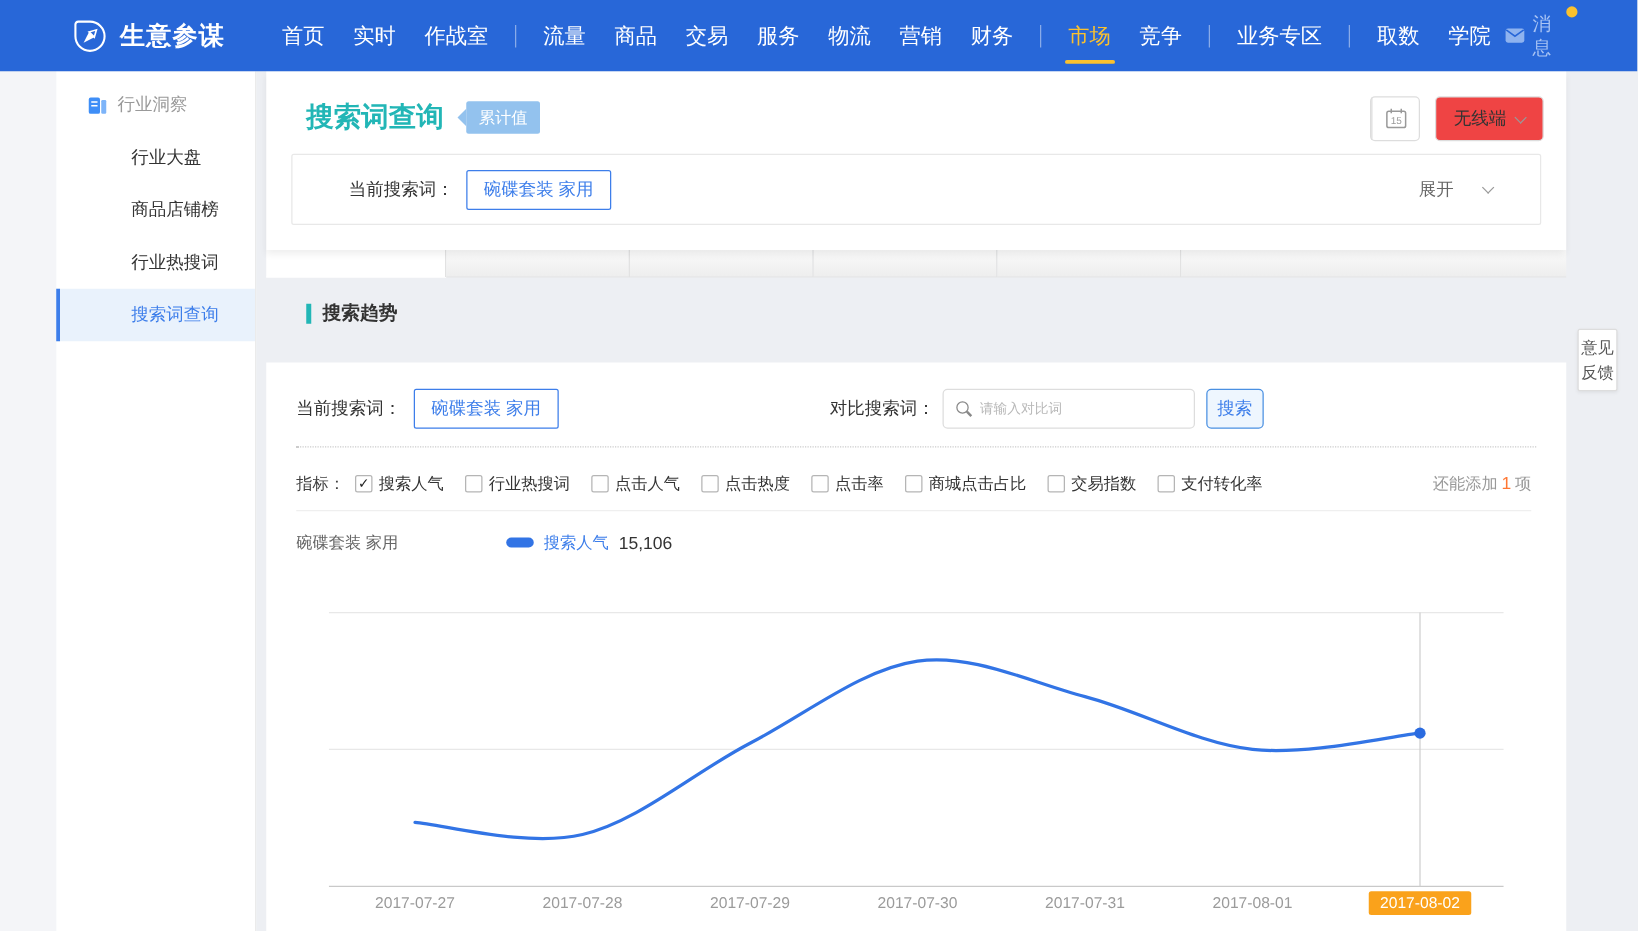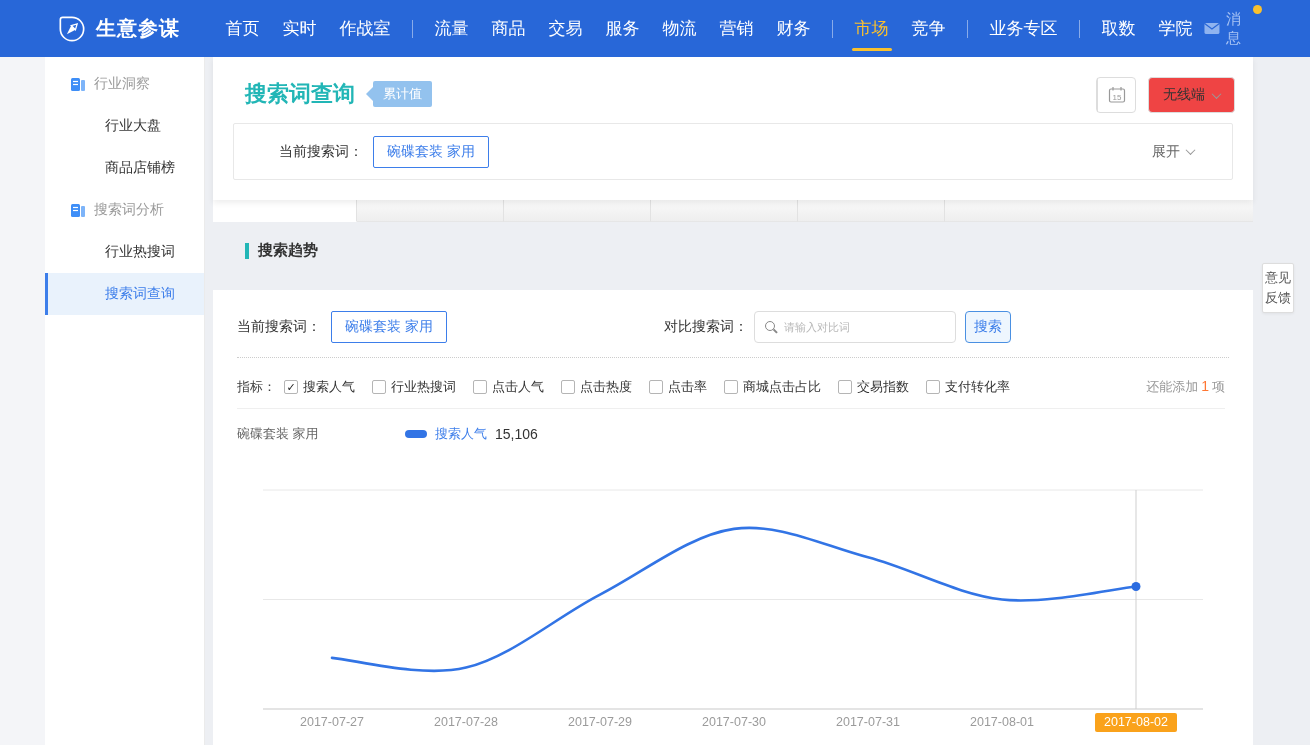--- a/index.html
+++ b/index.html
@@ -39,21 +39,21 @@
   .cumulative-badge { position:relative; margin-left:18px; background:#93c2ee; color:#fff; font-size:13px; padding:4px 10px; border-radius:2px; }
   .cumulative-badge::before { content:""; position:absolute; left:-7px; top:50%; transform:translateY(-50%); border:7px solid transparent; border-right-color:#93c2ee; border-left:0; }
   .date-controls { position:absolute; right:18px; top:20px; display:flex; gap:12px; }
   .date-box { display:flex; align-items:center; border:1px solid #ddd; border-radius:4px; height:36px; cursor:pointer; background:#fff; }
   .date-text { padding:0 12px; font-size:14px; color:#333; white-space:nowrap; }
   .cal-seg { width:38px; height:100%; border-left:1px solid #ddd; display:flex; align-items:center; justify-content:center; }
   .terminal-box { display:flex; align-items:center; border:1px solid #ddd; border-radius:4px; height:36px; padding:0 14px; font-size:14px; color:#333; gap:8px; cursor:pointer; background:#ef4444; }
   .filter-box { position:absolute; left:20px; right:20px; top:66px; height:57px; border:1px solid #e8e8e8; border-radius:2px; display:flex; align-items:center; }
   .filter-label { margin-left:45px; font-size:14px; color:#333; }
   .term-chip { margin-left:10px; border:1px solid #3d7eea; color:#3d7eea; font-size:14px; padding:6px 13px; border-radius:2px; background:#fff; cursor:pointer; white-space:nowrap; }
-  .expand-link { margin-left:auto; margin-right:38px; color:#666; font-size:14px; display:flex; align-items:center; gap:7px; cursor:pointer; }
+  .expand-link { margin-left:auto; margin-right:38px; color:#666; font-size:14px; display:flex; align-items:center; gap:24px; cursor:pointer; }
 
   .chev { display:inline-block; width:7px; height:7px; border-right:1.5px solid #999; border-bottom:1.5px solid #999; transform:rotate(45deg) translate(-1px,-1px); }
 
   
   .tab-strip { position:absolute; left:213px; top:200px; width:1040px; height:22px; display:flex; z-index:4; }
   .tab-cell { height:22px; background:linear-gradient(#fafafa,#eeeeee); border-right:1px solid #e2e2e2; border-bottom:1px solid #e6e6e6; cursor:pointer; }
   .tab-cell.first { background:#fff; border-bottom:1px solid #fff; width:144px; border-right:1px solid #e2e2e2; }
   .tab-cell.w { width:147px; }
   .tab-cell.rest { flex:1; border-right:none; }
 
@@ -142,29 +142,20 @@
         <svg width="16" height="15" viewBox="0 0 16 15">
           <rect x="1" y="1" width="9" height="13" rx="1.5" fill="#3e8ef7"></rect>
           <rect x="11" y="3" width="4" height="11" rx="1" fill="#7db4f9"></rect>
           <line x1="3" y1="4.5" x2="8" y2="4.5" stroke="#fff" stroke-width="1.2"></line>
           <line x1="3" y1="7.5" x2="8" y2="7.5" stroke="#fff" stroke-width="1.2"></line>
         </svg>
         <span>行业洞察</span>
       </div>
       <div class="menu-row item">行业大盘</div>
       <div class="menu-row item">商品店铺榜</div>
-      <div class="menu-row section">
-        <svg width="16" height="15" viewBox="0 0 16 15">
-          <rect x="1" y="1" width="9" height="13" rx="1.5" fill="#3e8ef7"></rect>
-          <rect x="11" y="3" width="4" height="11" rx="1" fill="#7db4f9"></rect>
-          <line x1="3" y1="4.5" x2="8" y2="4.5" stroke="#fff" stroke-width="1.2"></line>
-          <line x1="3" y1="7.5" x2="8" y2="7.5" stroke="#fff" stroke-width="1.2"></line>
-        </svg>
-        <span>搜索词分析</span>
-      </div>
       <div class="menu-row item">行业热搜词</div>
       <div class="menu-row item active">搜索词查询</div>
     </div>
 </div>
 
 <div class="header-card">
   <div class="page-title-row">
     <span class="page-title">搜索词查询</span>
     <span class="cumulative-badge">累计值</span>
   </div>

